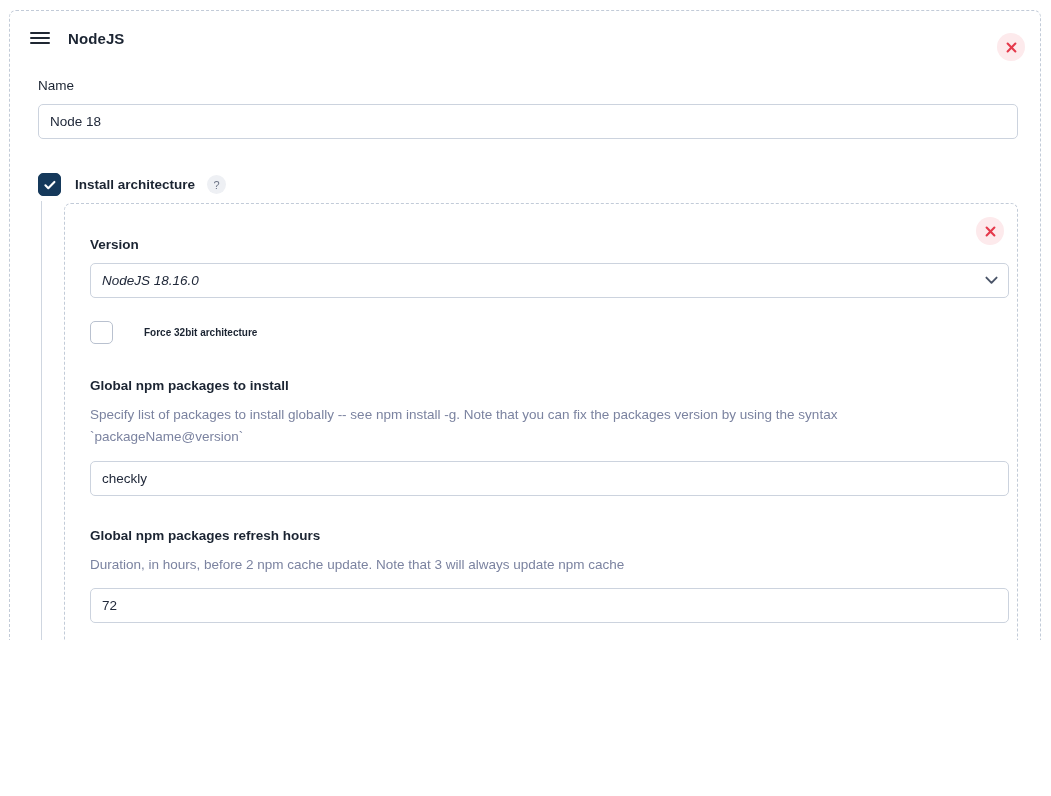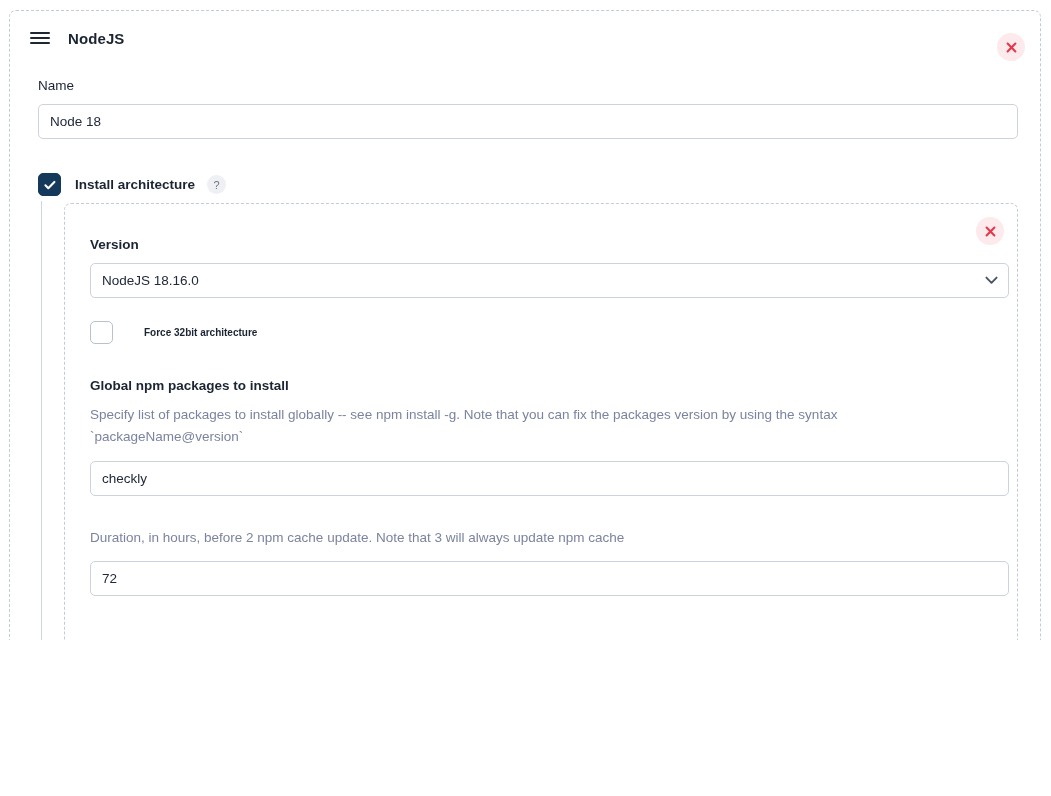--- a/index.html
+++ b/index.html
@@ -112,20 +112,21 @@
     border-radius: 5px;
     background: #fff;
     font-family: "Liberation Sans", sans-serif;
     font-size: 13.5px;
     color: #21293a;
     padding: 0 32px 0 11px;
     outline: none;
     appearance: none;
     -webkit-appearance: none;
     cursor: pointer;
+    font-style: italic;
   }
   .chevron {
     position: absolute;
     right: 11px; top: 50%;
     transform: translateY(-50%);
     pointer-events: none;
     display: block;
   }
 
   
@@ -307,20 +308,21 @@
 
         <div class="field-label bold npm-label">Global npm packages to install</div>
         <div class="help-text npm-help">
           <span>Specify list of packages to install globally -- see npm install -g. Note that you can fix the packages version by using the syntax</span>
           <span>`packageName@version`</span>
         </div>
         <div class="npm-input-wrap">
           <input class="text-input" type="text" value="checkly" style="">
         </div>
 
+        <div class="field-label bold refresh-label">Global npm packages refresh hours</div>
         <div class="help-text refresh-help">Duration, in hours, before 2 npm cache update. Note that 3 will always update npm cache</div>
         <div>
           <input class="text-input" type="text" value="72" style="">
         </div>
 
       </div>
     </div>
 
     <button class="add-installer">
       <span>Add Installer</span>

